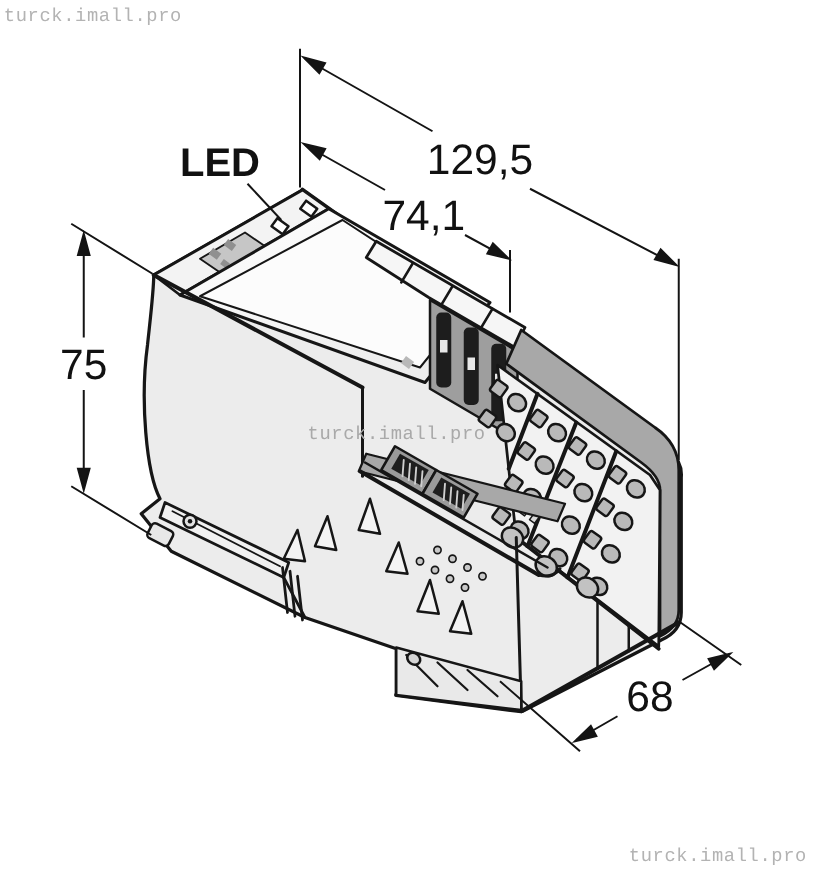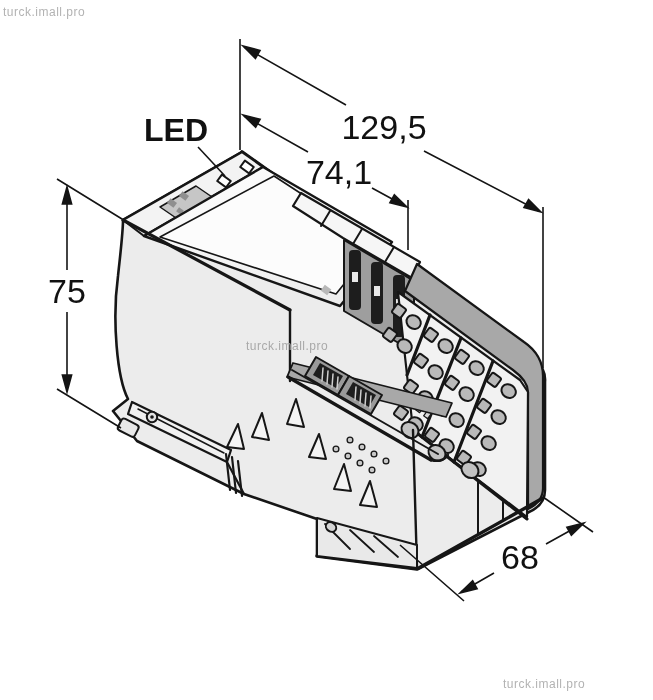--- a/index.html
+++ b/index.html
@@ -1,18 +1,18 @@
 <!DOCTYPE html>
 <html><head>
 <meta charset="utf-8">
 <style>
   html,body{margin:0;padding:0;background:#ffffff;}
   #stage{position:relative;width:653px;height:700px;background:#ffffff;overflow:hidden;
          font-family:"Liberation Sans",sans-serif;}
-  .watermark{position:absolute;font-family:Liberation Sans, sans-serif;font-size:12px;
+  .watermark{position:absolute;font-family:Liberation Mono, monospace;font-size:15px;
              color:#b3b3b3;letter-spacing:.5px;white-space:nowrap;pointer-events:none;z-index:5;}
   #wm-mid{color:#a9a9a9;}
   svg{position:absolute;left:0;top:0;z-index:2;}
   .dimtxt{font-family:"Liberation Sans",sans-serif;font-size:34px;fill:#111;}
   .ledtxt{font-family:"Liberation Sans",sans-serif;font-size:32px;font-weight:600;fill:#111;}
 </style>
 </head>
 <body>
 
 <div id="stage">

